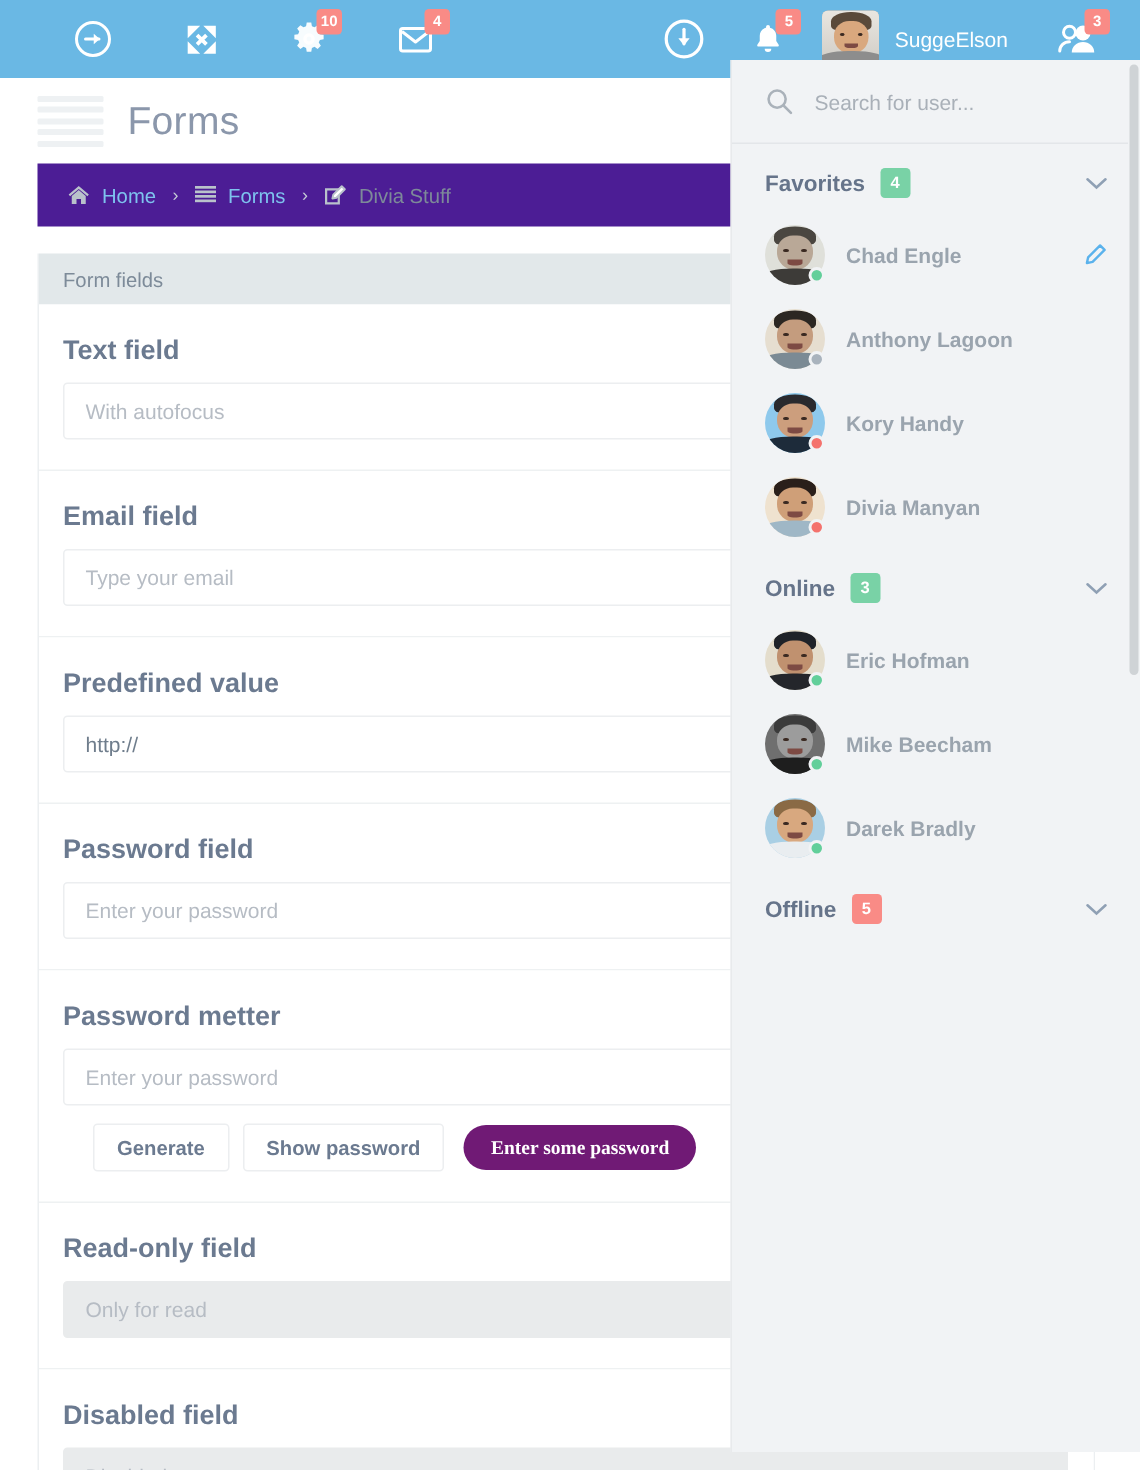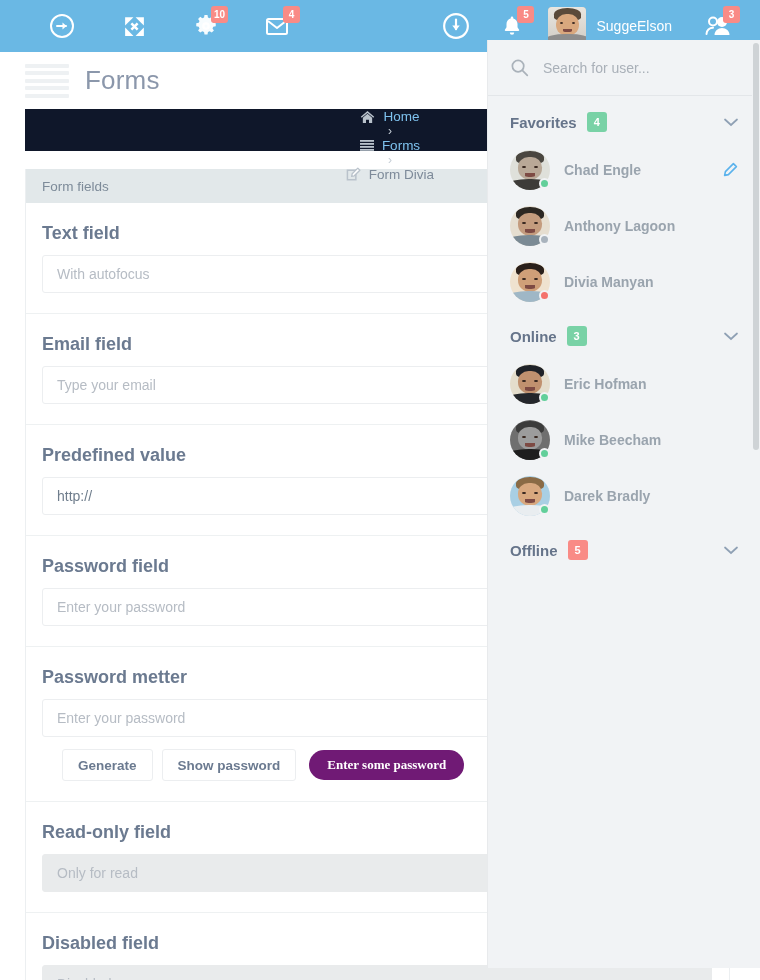--- a/index.html
+++ b/index.html
@@ -81,26 +81,25 @@
   }
   .lines-icon { width: 44px; height: 34px; display: flex; flex-direction: column; justify-content: space-between; flex: none; }
   .lines-icon i { display: block; height: 4px; background: #eef1f3; border-radius: 1px; }
   .page-title {
     font-size: 26px; color: #8b97ab; font-weight: normal;
     margin-left: 16px; letter-spacing: .2px;
   }
   .breadcrumb {
     margin: 0 25px;
     height: 42px;
-    background: #0f172a;
+    background: #4c1d95;
     display: flex; align-items: center;
     padding-left: 20px;
     font-size: 13.5px;
     color: #8d99a8;
-    flex-direction: column;
   }
   .crumb { display: flex; align-items: center; }
   .crumb .c-ico { margin-right: 8px; display: flex; align-items: center; }
   .crumb a { color: #7ec2ee; text-decoration: none; cursor: pointer; }
   .crumb .c-current { color: #7d8a99; }
   .crumb-sep { color: #c6ced6; margin: 0 11px; font-size: 12px; }
 
   
   .panel {
     margin: 18px 25px 0 25px;
@@ -376,21 +375,21 @@
       </span>
       <span class="crumb-sep">›</span>
 
       <span class="crumb">
         <span class="c-ico">
           <svg width="15" height="15" viewBox="0 0 16 16" aria-hidden="true">
             <path d="M1.5 3.5h9v10h-9z" fill="none" stroke="#b9c2cb" stroke-width="1.6"></path>
             <path d="M12.6 1.2l2.2 2.2-6 6-2.8.6.6-2.8z" fill="#ffffff" stroke="#b9c2cb" stroke-width="1.4" stroke-linejoin="round"></path>
           </svg>
         </span>
-        <span class="c-current">Form Divia</span>
+        <span class="c-current">Divia Stuff</span>
       </span>
     </div>
 
     <div class="panel">
       <div class="panel-head">Form fields</div>
 
       <div class="field-row">
         <div class="field-label">Text field</div>
         <input class="field-input" type="text" placeholder="With autofocus" style="">
       </div>
@@ -488,20 +487,37 @@
             <span class="eye eyeL"></span>
               <span class="eye eyeR"></span>
               <span class="mouth"></span>
           </span>
         </span>
         <span class="dot idle"></span>
       </span>
       <span class="sb-name">Anthony Lagoon</span>
     </div>
 
+    <div class="sb-user">
+      <span class="sb-ava">
+        <span class="clip">
+          <span class="face">
+            <span class="bg" style="background:#8ec9ec;"></span>
+            <span class="hair" style="background:#2a2a2e;"></span>
+            <span class="skin" style="background:#cc9e7d;"></span>
+            <span class="body" style="background:#1d2b3a;"></span>
+            <span class="eye eyeL"></span>
+              <span class="eye eyeR"></span>
+              <span class="mouth"></span>
+          </span>
+        </span>
+        <span class="dot away"></span>
+      </span>
+      <span class="sb-name">Kory Handy</span>
+    </div>
 
     <div class="sb-user">
       <span class="sb-ava">
         <span class="clip">
           <span class="face">
             <span class="bg" style="background:#efe2cf;"></span>
             <span class="hair" style="background:#2a1f1a;"></span>
             <span class="skin" style="background:#cf9f78;"></span>
             <span class="body" style="background:#9fb7c6;"></span>
             <span class="eye eyeL"></span>

